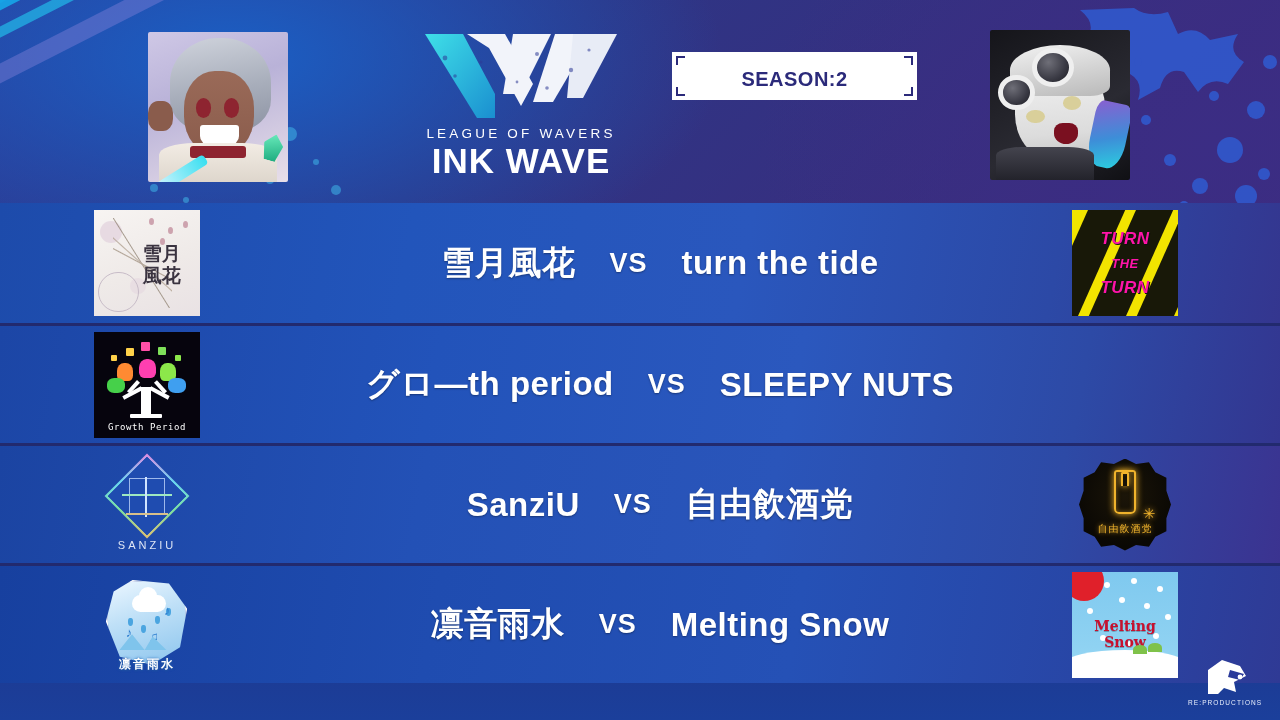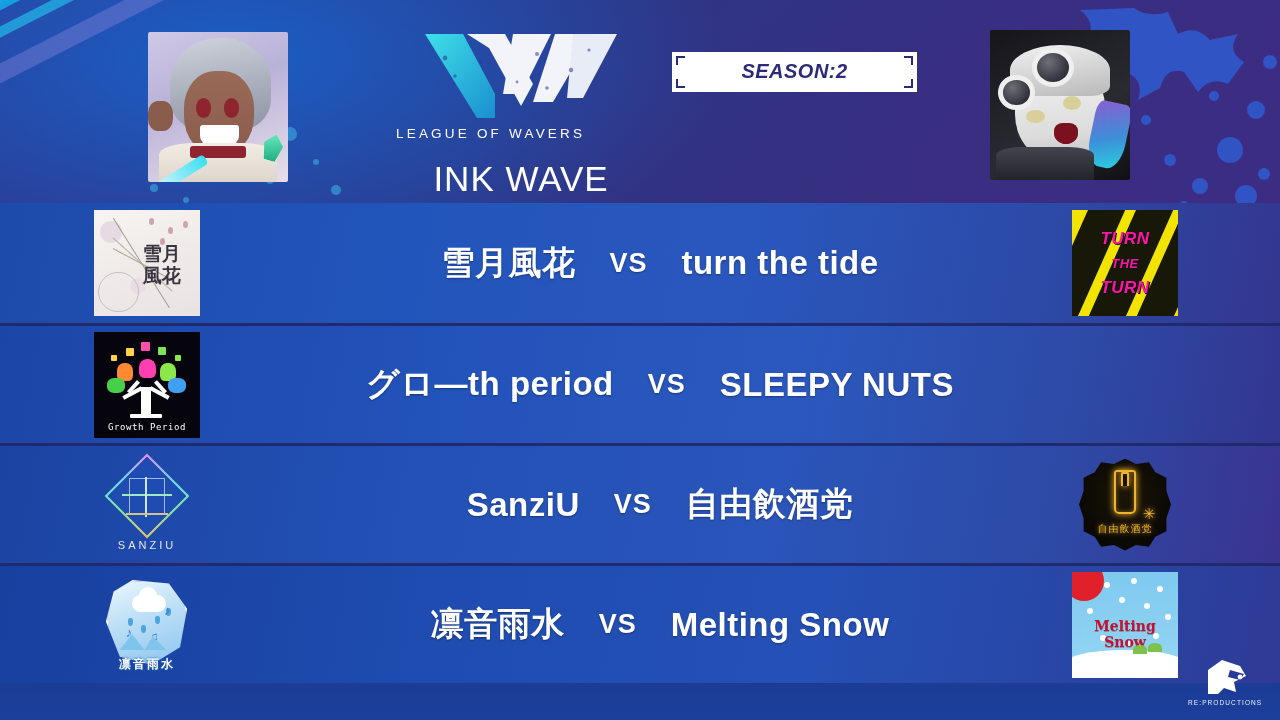--- a/index.html
+++ b/index.html
@@ -120,32 +120,32 @@
     position:absolute; left:4%; bottom:0; width:70%; height:22%;
     background:linear-gradient(180deg,#44444e,#23232b); border-radius:26% 26% 0 0;
   }
 
   
   .title-block { position:absolute; left:396px; top:30px; width:250px; text-align:center; }
   .logo-mark { height:88px; display:flex; justify-content:center; align-items:flex-end; gap:0; }
   .logo-svg { display:block; }
   .logo-sub {
     margin-top:8px; color:#fff; font-size:13.5px; letter-spacing:3.2px; font-weight:400;
-    text-align:left;
+    text-align:center;
   }
   .logo-main {
-    margin-top:20px; color:#fff; font-size:35px; font-weight:normal; letter-spacing:1px;
+    margin-top:2px; color:#fff; font-size:35px; font-weight:bold; letter-spacing:1px;
     text-align:center; line-height:1.05;
   }
 
   
   .season-wrap { position:absolute; left:672px; top:52px; width:245px; }
   .season-box {
     background:#fff; color:#2b2a7a; font-size:20px; font-weight:bold;
-    letter-spacing:.5px; text-align:center; padding:8px 0 9px; position:relative;font-style:italic;
+    letter-spacing:.5px; text-align:center; padding:16px 0 9px; position:relative;
   }
   .corner { position:absolute; width:9px; height:9px; border:2px solid #2b2a7a; }
   .corner.tl { left:4px; top:4px;  border-right:none; border-bottom:none; }
   .corner.tr { right:4px; top:4px; border-left:none;  border-bottom:none; }
   .corner.bl { left:4px; bottom:4px; border-right:none; border-top:none; }
   .corner.br { right:4px; bottom:4px; border-left:none; border-top:none; }
   .day-text {
     margin-top:6px; color:#fff; font-size:62px; font-weight:bold;
     letter-spacing:5px; text-align:center; line-height:1.1;
   }

